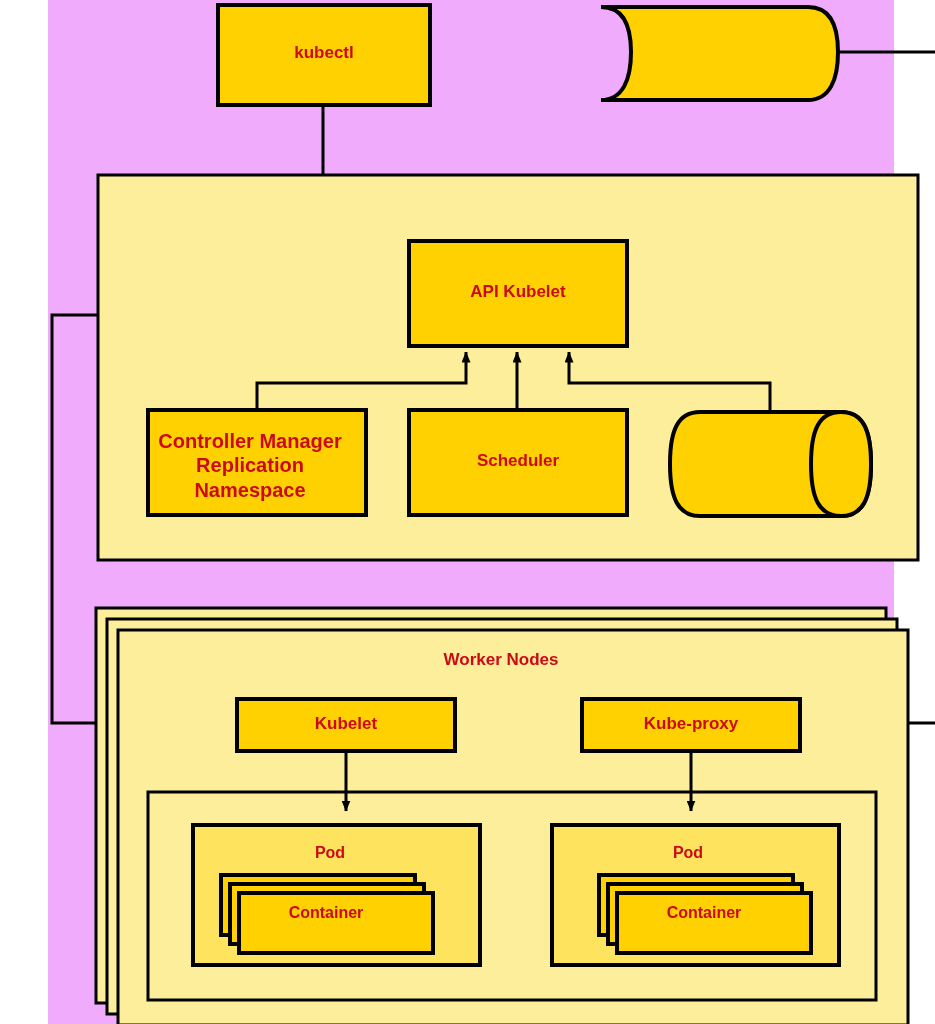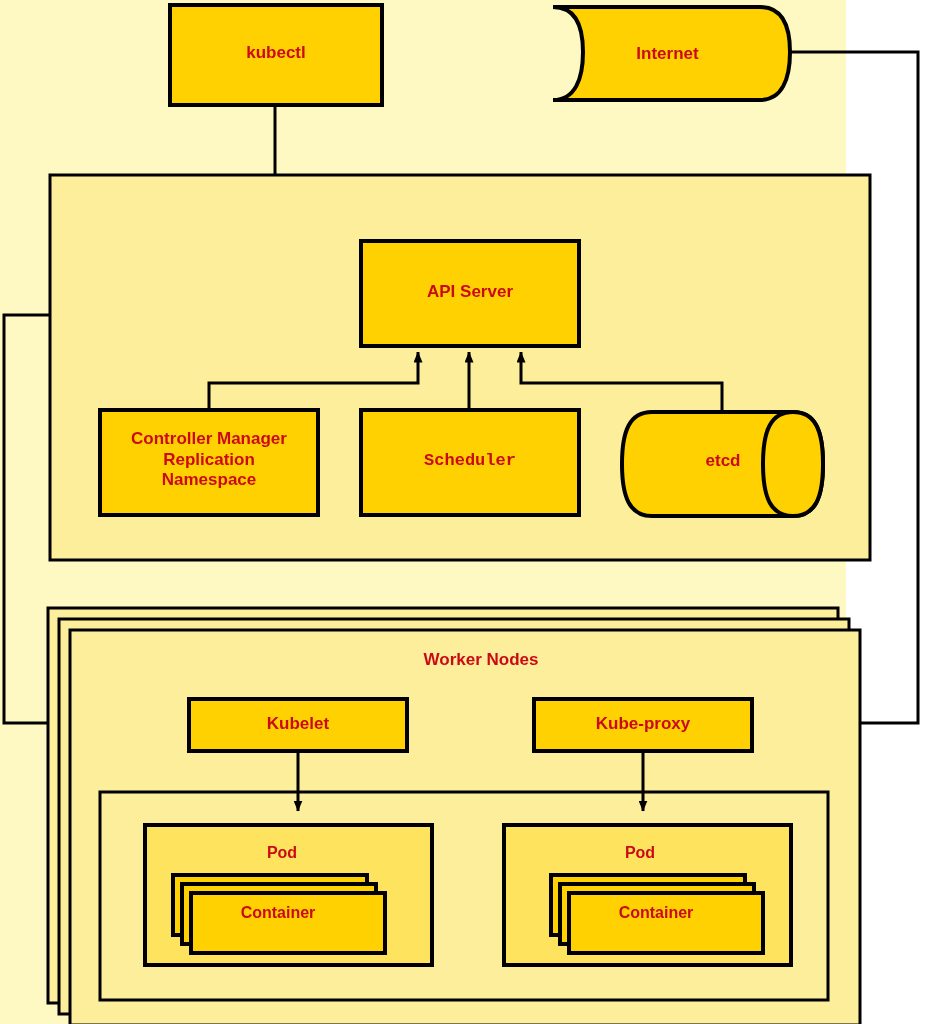--- a/index.html
+++ b/index.html
@@ -10,21 +10,22 @@
   body {
     width: 935px;
     height: 1024px;
     font-family: "Liberation Sans", sans-serif;
     overflow: hidden;
   }
   #diagram {
     position: relative;
     width: 846px;
     height: 1024px;
-    background: #fef9c3;
+    background: #f0abfc;
+    margin-left: 48px;
   }
   svg.layer {
     position: absolute;
     left: 0;
     top: 0;
     width: 935px;
     height: 1024px;
   }
   
   .label {
@@ -34,24 +35,24 @@
     text-align: center;
     line-height: 1.22;
     white-space: pre-line;
     pointer-events: none;
     font-family: "Liberation Sans", sans-serif;
   }
   .lbl-kubectl   { left: 170px; top: 43px;  width: 212px; font-size: 17px; }
   .lbl-internet  { left: 560px; top: 44px;  width: 215px; font-size: 17px; }
   .lbl-master    { left: 290px; top: 192px; width: 350px; font-size: 17px; }
   .lbl-api       { left: 362px; top: 282px; width: 216px; font-size: 17px; }
-  .lbl-ctrl      { left: 101px; top: 429px; width: 216px; font-size: 17px; }
-  .lbl-sched     { left: 362px; top: 451px; width: 216px; font-size: 17px; font-family: Liberation Mono, monospace; }
+  .lbl-ctrl      { left: 94px; top: 429px; width: 216px; font-size: 20px; }
+  .lbl-sched     { left: 362px; top: 451px; width: 216px; font-size: 17px; }
   .lbl-etcd      { left: 628px; top: 451px; width: 190px; font-size: 17px; }
-  .lbl-worker    { left: 306px; top: 650px; width: 350px; font-size: 17px; }
+  .lbl-worker    { left: 278px; top: 650px; width: 350px; font-size: 17px; }
   .lbl-kubelet   { left: 190px; top: 714px; width: 216px; font-size: 17px; }
   .lbl-kproxy    { left: 535px; top: 714px; width: 216px; font-size: 17px; }
   .lbl-docker    { left: 330px; top: 808px; width: 260px; font-size: 16px; }
   .lbl-pod-l     { left: 147px; top: 843px; width: 270px; font-size: 16px; }
   .lbl-pod-r     { left: 505px; top: 843px; width: 270px; font-size: 16px; }
   .lbl-cont-l    { left: 178px; top: 903px; width: 200px; font-size: 16px; }
   .lbl-cont-r    { left: 556px; top: 903px; width: 200px; font-size: 16px; }
 </style>
 </head>
 <body>
@@ -177,28 +178,26 @@
       <path d="M553,7
                C 575,7 583,25 583,52
                C 583,79 575,100 553,100
                L 760,100
                C 782,100 790,79 790,52
                C 790,25 782,7 760,7 Z" fill="#FFD100" stroke="#000" stroke-width="4"></path>
     </g>
   </svg>
 
   <div class="label lbl-kubectl">kubectl</div>
-  <div class="label lbl-internet">Internet</div>
-
-  <div class="label lbl-api">API Server</div>
+
+  <div class="label lbl-api">API Kubelet</div>
   <div class="label lbl-ctrl">Controller Manager
 Replication
 Namespace</div>
   <div class="label lbl-sched">Scheduler</div>
-  <div class="label lbl-etcd">etcd</div>
 
   <div class="label lbl-worker">Worker Nodes</div>
   <div class="label lbl-kproxy">Kube-proxy</div>
   <div class="label lbl-kubelet">Kubelet</div>
 
   <div class="label lbl-pod-l">Pod</div>
   <div class="label lbl-cont-l">Container</div>
   <div class="label lbl-pod-r">Pod</div>
   <div class="label lbl-cont-r">Container</div>
 

